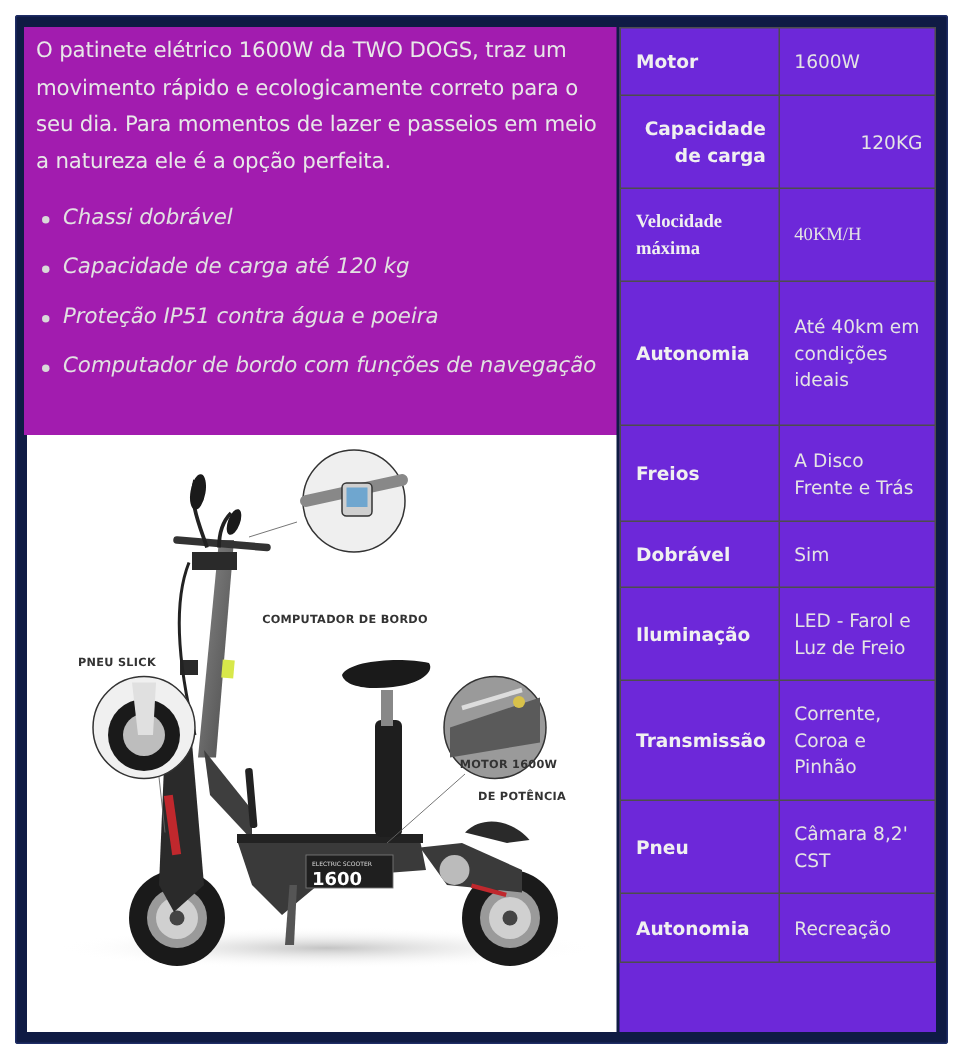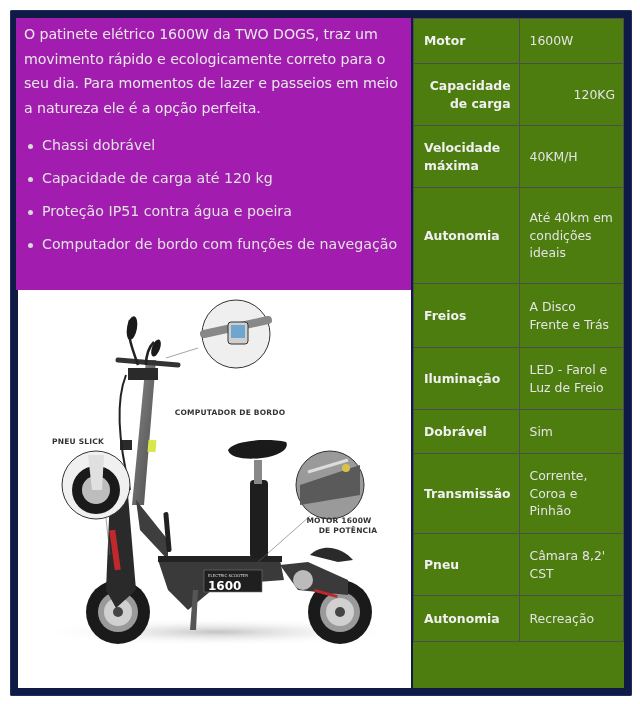--- a/index.html
+++ b/index.html
@@ -11,27 +11,27 @@
   }
   .panel {
     position: absolute; left: 16px; top: 18px; width: 395px; height: 272px;
     background: #a21caf; color: #e6e6e6;
   }
   .intro {
     position: absolute; left: 8px; top: 4px; width: 385px;
     font-size: 14.2px; line-height: 24.5px; color: #e8e8e8; letter-spacing: -0.1px;
   }
   .bullets { position: absolute; left: 8px; top: 116px; width: 380px; margin: 0; padding: 0; list-style: none; }
-  .bullets li { position: relative; padding-left: 18px; font-size: 14.2px; line-height: 23px; color: #e2e2e2; margin-bottom: 10px; }
+  .bullets li { position: relative; padding-left: 18px; font-size: 14.2px; line-height: 23px; color: #e2e2e2; margin-bottom: 10px; font-style: italic; }
   .bullets li .dot { position: absolute; left: 4px; top: 10px; width: 5px; height: 5px; border-radius: 50%; background: #d9d9d9; }
   .photo {
     position: absolute; left: 18px; top: 290px; width: 393px; height: 398px; background: #ffffff;
   }
   .table-wrap {
-    position: absolute; left: 413px; top: 18px; width: 211px; height: 670px; background: #4d7c0f;
+    position: absolute; left: 413px; top: 18px; width: 211px; height: 670px; background: #6d28d9;
   }
   table.spec { border-collapse: collapse; width: 211px; }
   table.spec td {
     border: 1px solid #4d4d4d; color: #ececec; font-size: 12.4px; line-height: 17.5px;
     vertical-align: middle; padding: 0 8px 0 10px;
   }
   table.spec td.k { width: 82px; font-weight: bold; color: #f0f0f0; }
   table.spec td.v { width: 92px; color: #e4e4e4; }
   .callout-label { position: absolute; font-size: 7.5px; font-weight: bold; color: #333; letter-spacing: 0.2px; text-align: center; line-height: 10px; }
 </style>
@@ -140,55 +140,55 @@
       <circle cx="312" cy="195" r="34" fill="#9a9a9a" stroke="#333" stroke-width="1"></circle>
       <path d="M282 195 L342 175 L342 205 L282 215 Z" fill="#5a5a5a"></path>
       <path d="M290 182 L330 170" stroke="#ddd" stroke-width="3"></path>
       <circle cx="328" cy="178" r="4" fill="#d8c14a"></circle>
       <line x1="292" y1="226" x2="240" y2="272" stroke="#666" stroke-width="0.6"></line>
     </g>
   </svg>
 
   <div class="callout-label" style="left:152px; top:118px; width:120px;">COMPUTADOR DE BORDO</div>
   <div class="callout-label" style="left:30px; top:147px; width:60px;">PNEU SLICK</div>
-  <div class="callout-label" style="left:288px; top:226px; width:66px;">MOTOR 1600W</div>
+  <div class="callout-label" style="left:288px; top:215px; width:66px;">MOTOR 1600W</div>
   <div class="callout-label" style="left:297px; top:236px; width:66px;">DE POTÊNCIA</div>
 </div>
 
 <div class="table-wrap">
   <table class="spec">
     <tbody>
         <tr style="height:45px;">
           <td class="k">Motor</td>
           <td class="v">1600W</td>
         </tr>
     <tr style="height:62px;text-align:right;">
           <td class="k">Capacidade de carga</td>
           <td class="v">120KG</td>
         </tr>
-    <tr style="height:62px;">
+    <tr style="height:62px;font-family:Liberation Serif, serif;">
           <td class="k">Velocidade máxima</td>
           <td class="v">40KM/H</td>
         </tr>
     <tr style="height:96px;">
           <td class="k">Autonomia</td>
           <td class="v">Até 40km em condições ideais</td>
         </tr>
     <tr style="height:64px;padding-left:12px;">
           <td class="k">Freios</td>
           <td class="v">A Disco Frente e Trás</td>
         </tr>
+    <tr style="height:44px;">
+          <td class="k">Dobrável</td>
+          <td class="v">Sim</td>
+        </tr>
     <tr style="height:62px;">
           <td class="k">Iluminação</td>
           <td class="v">LED - Farol e Luz de Freio</td>
         </tr>
-    <tr style="height:44px;">
-          <td class="k">Dobrável</td>
-          <td class="v">Sim</td>
-        </tr>
     <tr style="height:80px;">
           <td class="k">Transmissão</td>
           <td class="v">Corrente, Coroa e Pinhão</td>
         </tr>
     <tr style="height:62px;">
           <td class="k">Pneu</td>
           <td class="v">Câmara 8,2' CST</td>
         </tr>
     <tr style="height:46px;">
           <td class="k">Autonomia</td>

